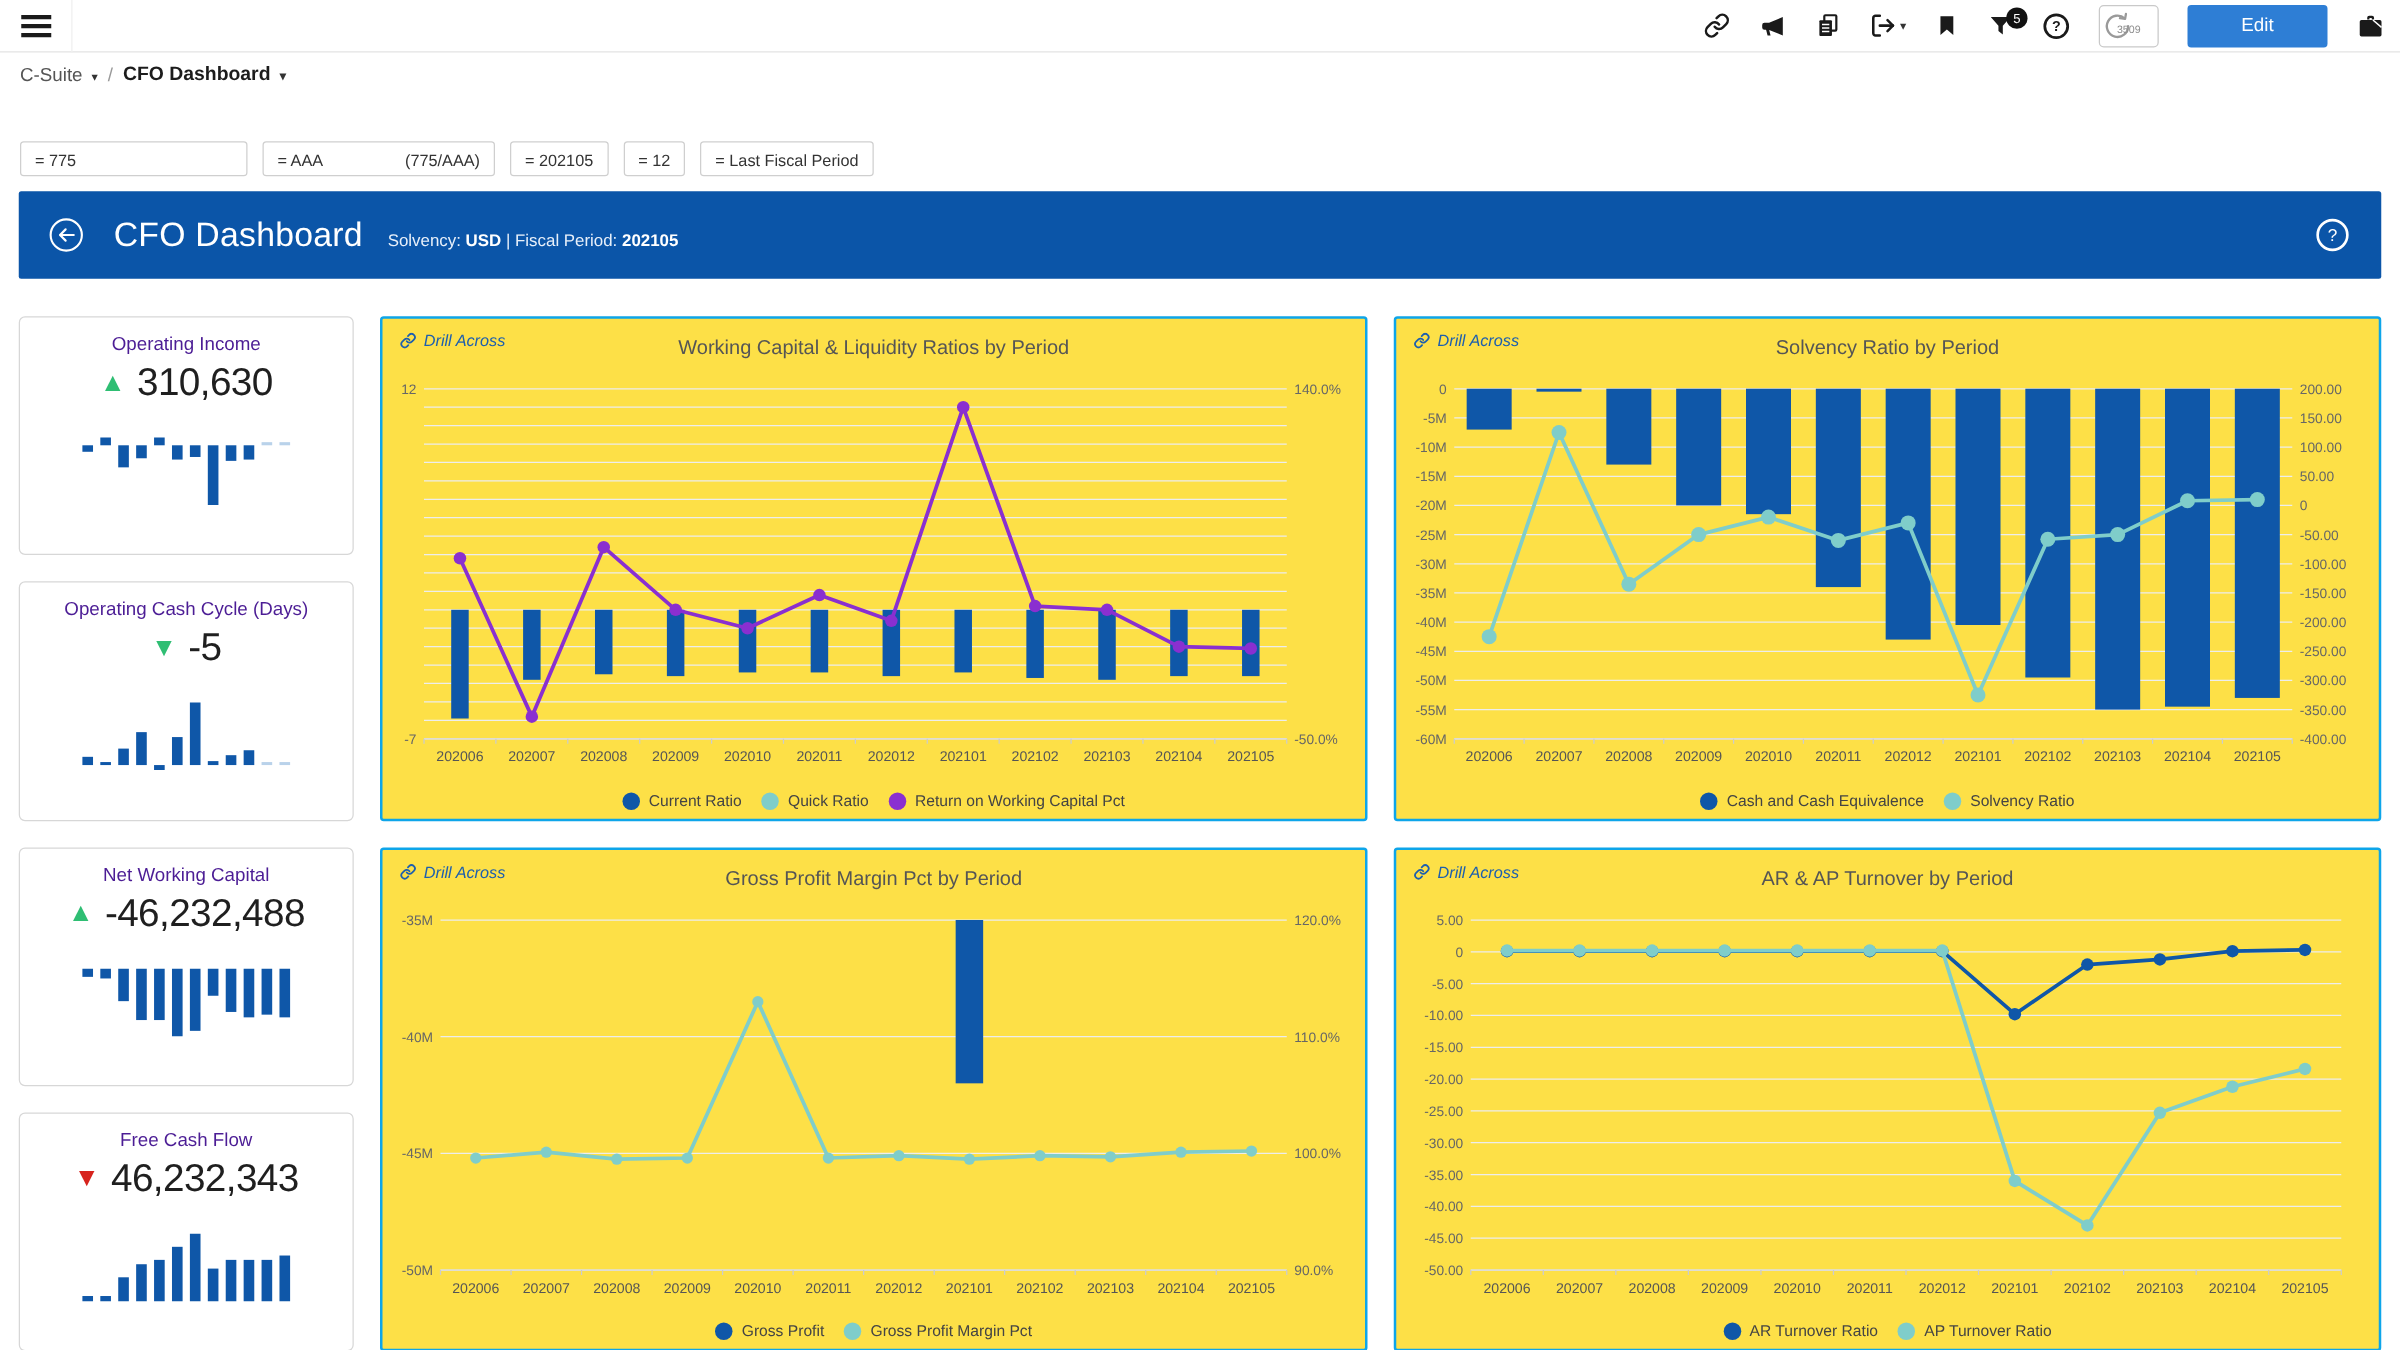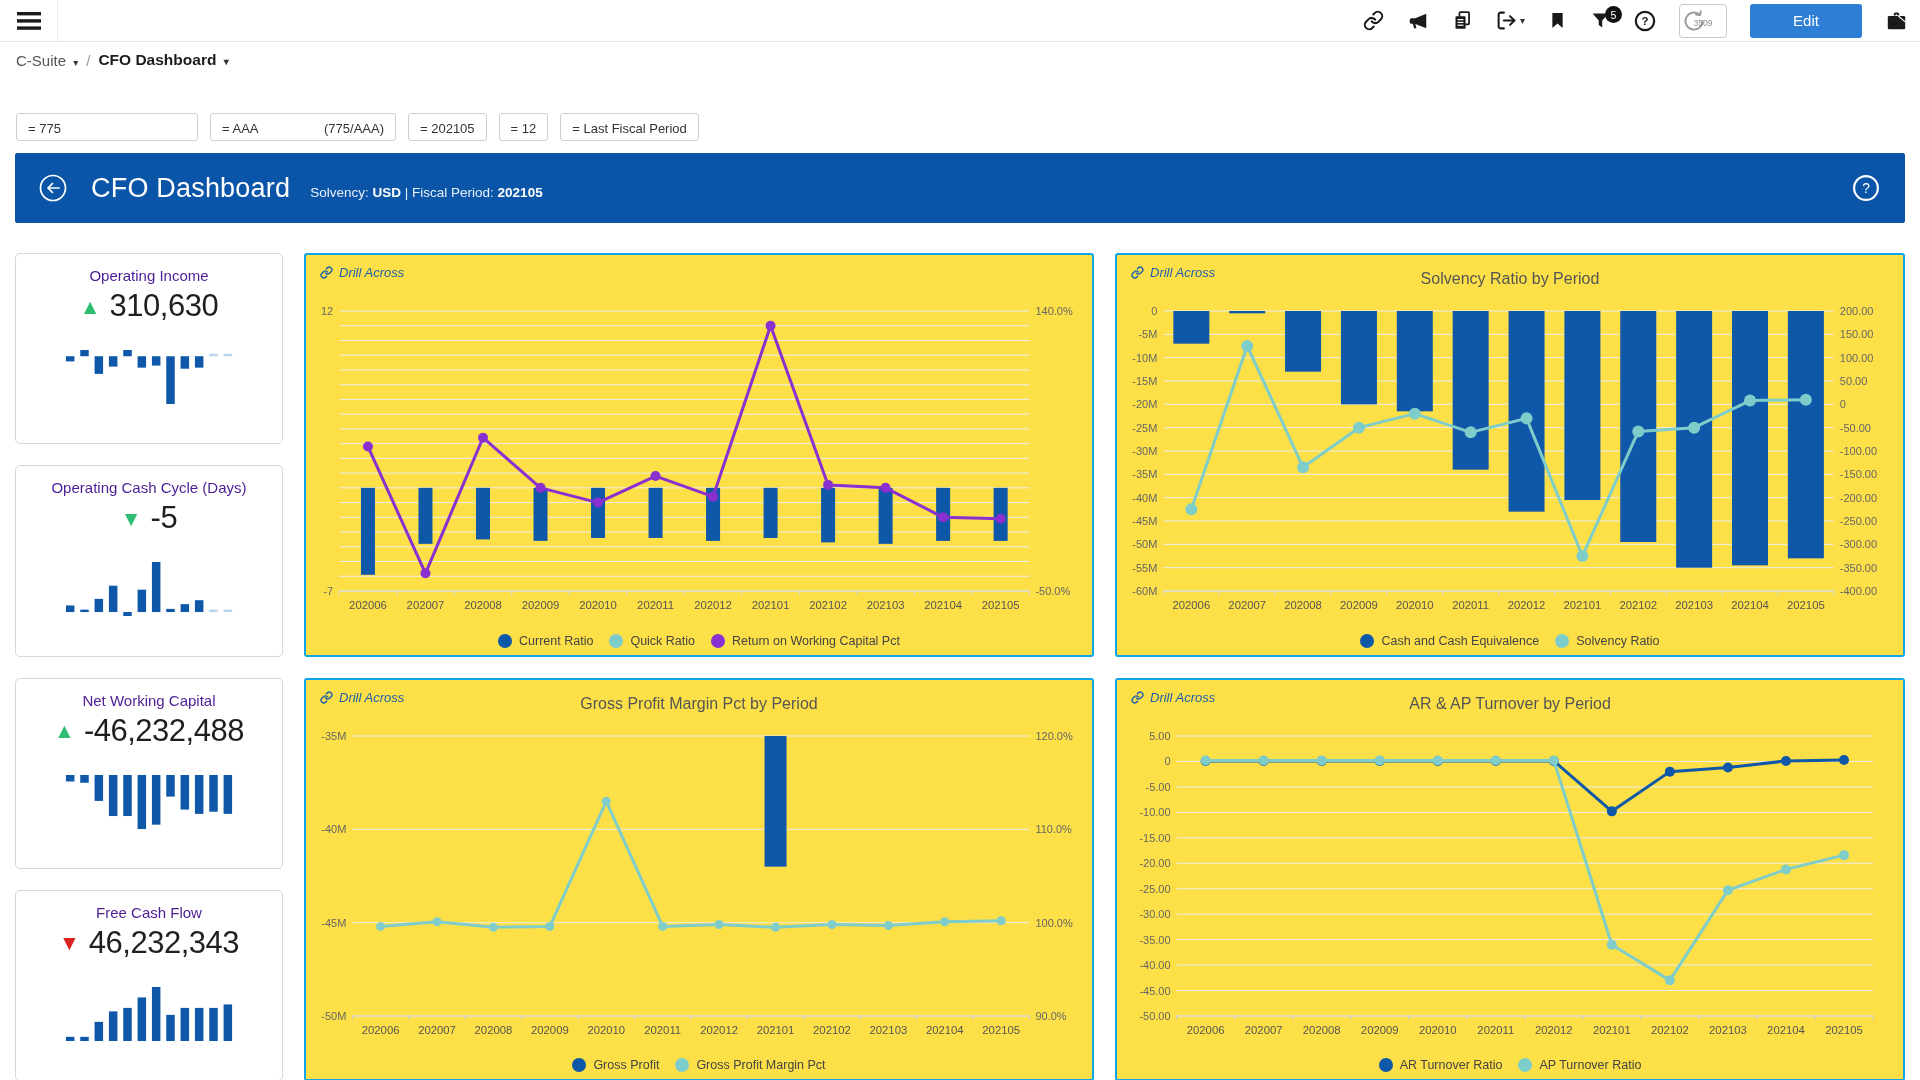--- a/index.html
+++ b/index.html
@@ -268,20 +268,21 @@
     </div>
   <div id="charts">
     <div class="panel">
       <span class="drill">
         <svg width="13" height="13" viewBox="0 0 24 24" fill="none" stroke="#1d5fae" stroke-width="2.6" stroke-linecap="round">
             <path d="M10 13a5 5 0 0 0 7.54.54l3-3a5 5 0 0 0-7.07-7.07l-1.72 1.71"></path>
             <path d="M14 11a5 5 0 0 0-7.54-.54l-3 3a5 5 0 0 0 7.07 7.07l1.71-1.71"></path>
           </svg>
         <span>Drill Across</span>
       </span>
+      <div class="panel-title">Working Capital &amp; Liquidity Ratios by Period</div>
       <div class="chart-body" id="chart0"><svg width="764" height="316">
             <line x1="25.2" x2="715.4" y1="290" y2="290" stroke="#ededed" stroke-width="1"></line>
             <line x1="25.2" x2="715.4" y1="275.2631578947368" y2="275.2631578947368" stroke="#ededed" stroke-width="1"></line>
             <line x1="25.2" x2="715.4" y1="260.5263157894737" y2="260.5263157894737" stroke="#ededed" stroke-width="1"></line>
             <line x1="25.2" x2="715.4" y1="245.78947368421052" y2="245.78947368421052" stroke="#ededed" stroke-width="1"></line>
             <line x1="25.2" x2="715.4" y1="231.05263157894737" y2="231.05263157894737" stroke="#ededed" stroke-width="1"></line>
             <line x1="25.2" x2="715.4" y1="216.3157894736842" y2="216.3157894736842" stroke="#ededed" stroke-width="1"></line>
             <line x1="25.2" x2="715.4" y1="201.57894736842107" y2="201.57894736842107" stroke="#ededed" stroke-width="1"></line>
             <line x1="25.2" x2="715.4" y1="186.8421052631579" y2="186.8421052631579" stroke="#ededed" stroke-width="1"></line>
             <line x1="25.2" x2="715.4" y1="172.10526315789474" y2="172.10526315789474" stroke="#ededed" stroke-width="1"></line>

